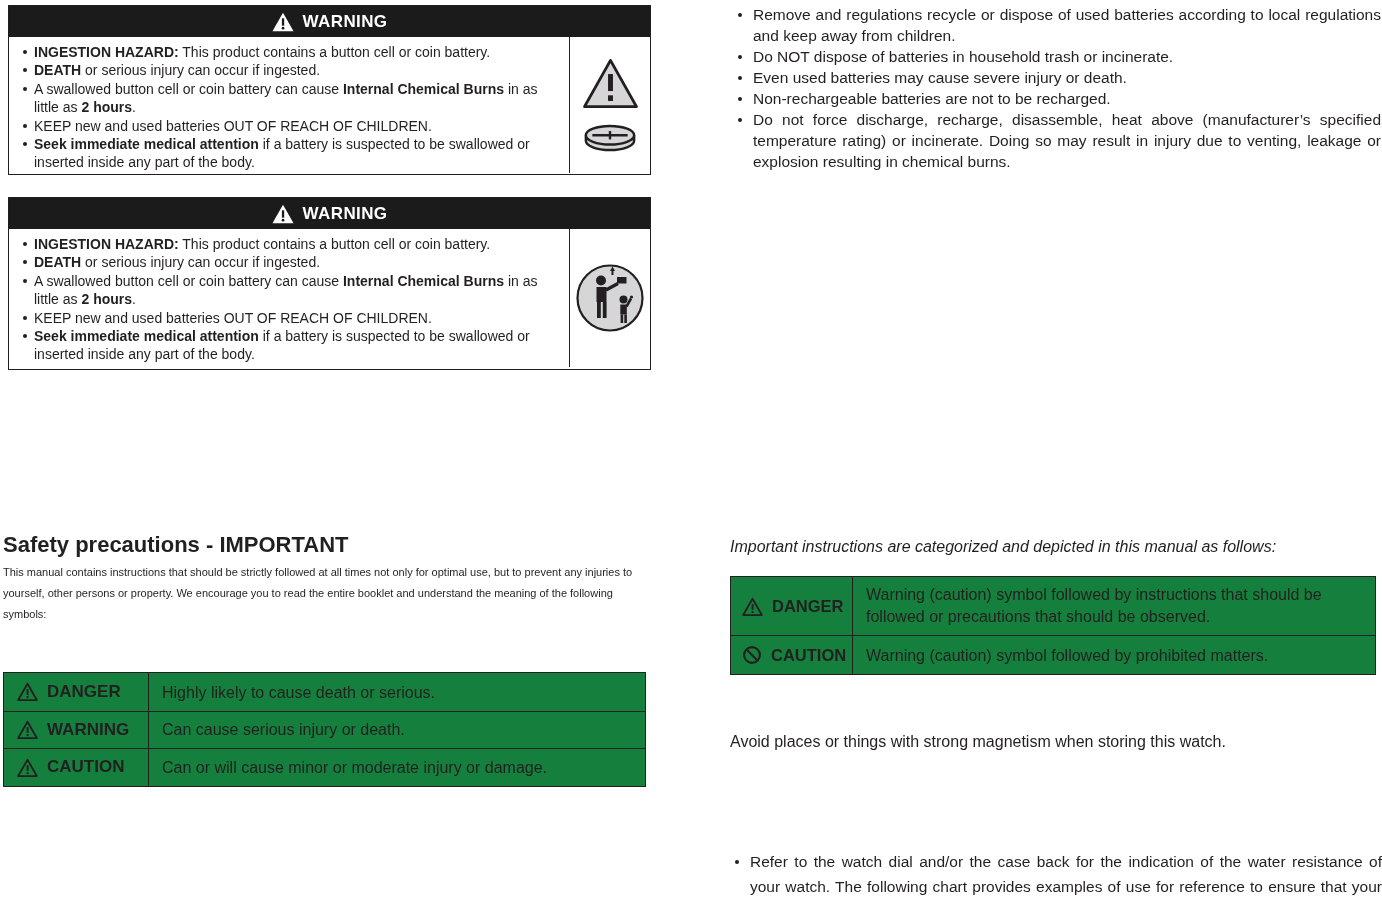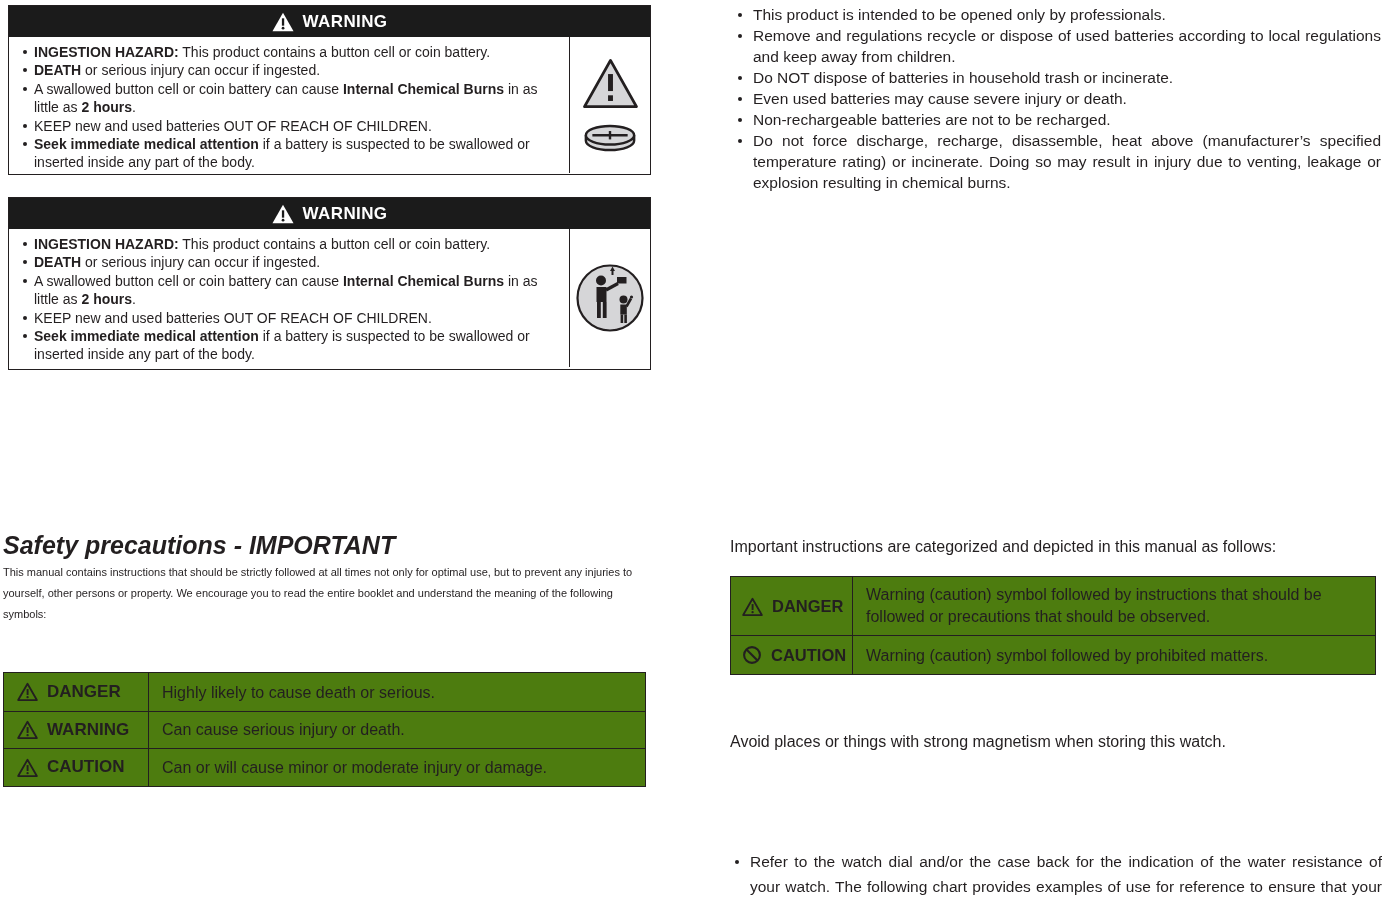--- a/index.html
+++ b/index.html
@@ -32,29 +32,29 @@
   .dot{position:absolute;width:4px;height:4px;border-radius:50%;background:var(--ink);}
   .wli .dot{left:5px;top:7px;}
   .b{font-weight:bold;}
   .wicons{width:81px;border-left:1.5px solid var(--ink);display:flex;flex-direction:column;
     align-items:center;justify-content:center;gap:14px;}
   
   .rtoplist{position:absolute;left:731px;top:4px;width:650px;margin:0;padding:0;list-style:none;}
   .rli{position:relative;padding-left:22px;font-size:15.5px;line-height:21px;text-align:justify;}
   .rli .dot{left:7px;top:8.5px;}
   
-  .sec-title{position:absolute;font-weight:bold;font-size:25px;line-height:24px;white-space:nowrap;font-style:italic;}
+  .sec-title{position:absolute;font-weight:bold;font-size:22px;line-height:24px;white-space:nowrap;}
   #safety-title{left:3px;top:533px;}
   #safety-body{position:absolute;left:3px;top:562px;width:655px;font-size:11px;line-height:21px;}
-  #cat-intro{position:absolute;left:730px;top:538px;font-size:16px;white-space:nowrap;}
+  #cat-intro{position:absolute;left:730px;top:538px;font-size:16px;white-space:nowrap;font-style:italic;}
   #storing-title{left:730px;top:703px;}
   #storing-body{position:absolute;left:730px;top:733px;font-size:16px;}
   #water-title{left:730px;top:776px;display:flex;align-items:center;gap:9px;}
   
-  .stable{position:absolute;border:1.5px solid var(--ink);background:#4d7c0f;}
+  .stable{position:absolute;border:1.5px solid var(--ink);background:#15803d;}
   #safety-table{left:3px;top:672px;width:643px;}
   #cat-table{left:730px;top:576px;width:646px;}
   .trow{display:flex;border-top:1.5px solid var(--ink);}
   .trow:first-child{border-top:none;}
   .tlabel{flex:0 0 145px;border-right:1.5px solid var(--ink);display:flex;align-items:center;
     gap:9px;padding-left:13px;font-weight:bold;font-size:17px;}
   #cat-table .tlabel{flex-basis:122px;font-size:16.5px;padding-left:11px;}
   .tdesc{flex:1;display:flex;align-items:flex-end;padding:7px 10px 7px 13px;font-size:16px;line-height:22px;}
   #safety-table .trow{min-height:37.5px;}
   #cat-table .trow{min-height:39px;}
@@ -145,21 +145,20 @@
     <rect x="49.3" y="51.5" width="2.6" height="8.5" fill="#231f20"></rect>
     <line x1="51.5" y1="43.5" x2="56" y2="35.5" stroke="#231f20" stroke-width="2.6"></line>
     <circle cx="56.5" cy="34" r="1.6" fill="#231f20"></circle>
   </svg>
           </span>
         </div>
     </div>
   </div>
 
   <ul class="rtoplist" id="rtoplist">
-      <li class="rli"><span class="dot"></span><span>This product is intended to be opened only by professionals.</span></li>
       <li class="rli"><span class="dot"></span><span>Remove and regulations recycle or dispose of used batteries according to local regulations and keep away from children.</span></li>
       <li class="rli"><span class="dot"></span><span>Do NOT dispose of batteries in household trash or incinerate.</span></li>
       <li class="rli"><span class="dot"></span><span>Even used batteries may cause severe injury or death.</span></li>
       <li class="rli"><span class="dot"></span><span>Non-rechargeable batteries are not to be recharged.</span></li>
       <li class="rli"><span class="dot"></span><span>Do not force discharge, recharge, disassemble, heat above (manufacturer’s specified temperature rating) or incinerate. Doing so may result in injury due to venting, leakage or explosion resulting in chemical burns.</span></li>
     </ul>
 
   <div class="sec-title" id="safety-title">Safety precautions - IMPORTANT</div>
   <div id="safety-body">This manual contains instructions that should be strictly followed at all times not only for optimal use, but to prevent any injuries to yourself, other persons or property. We encourage you to read the entire booklet and understand the meaning of the following symbols:</div>
   <div class="stable" id="safety-table">

